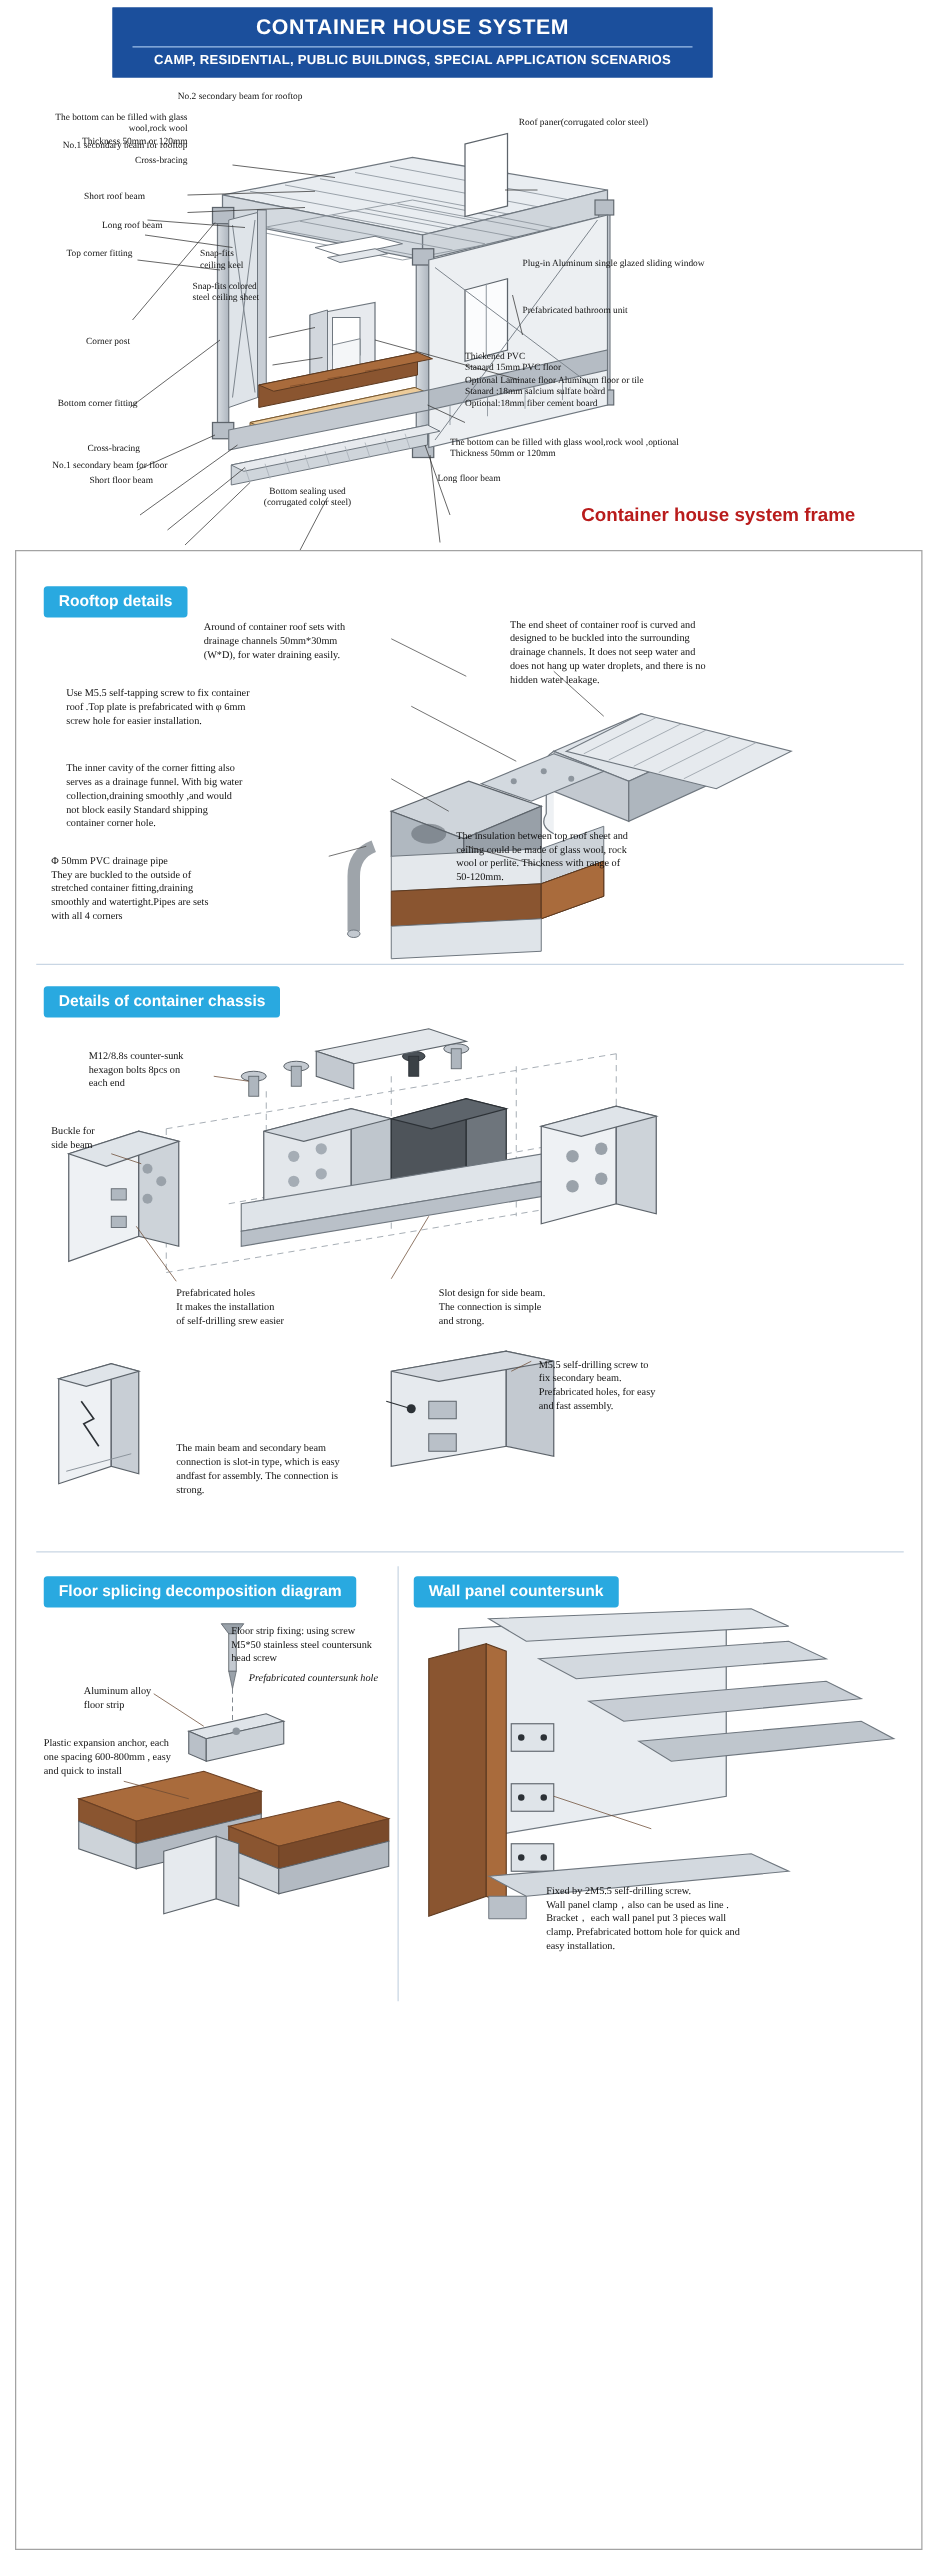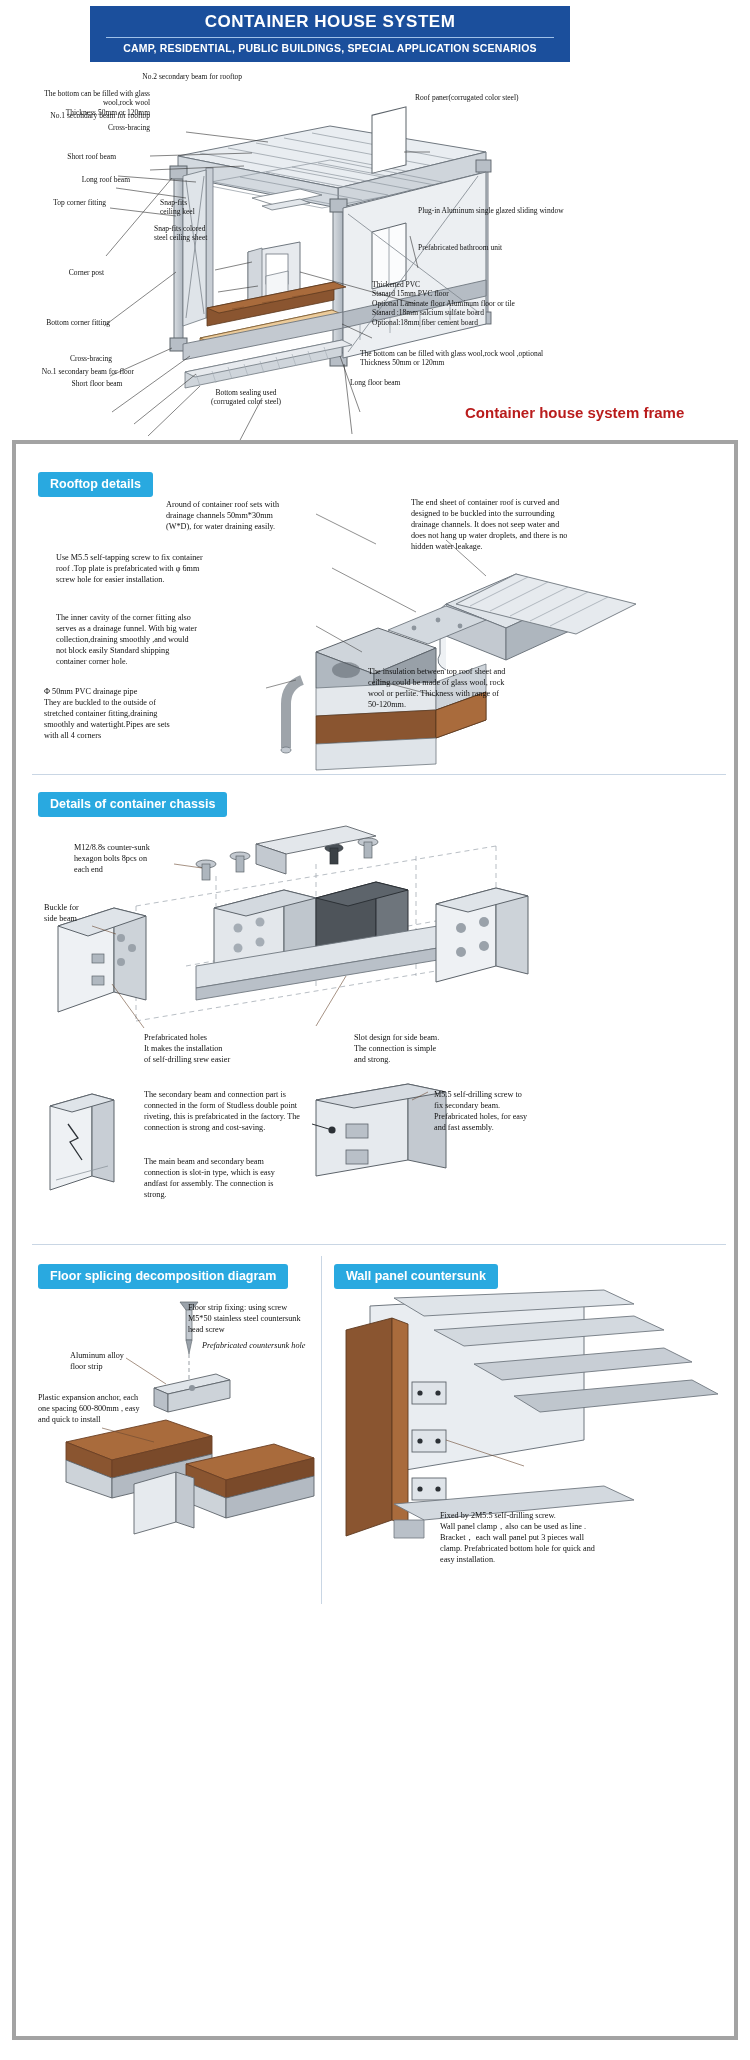--- a/index.html
+++ b/index.html
@@ -78,21 +78,21 @@
   }
   .lbl.r { text-align: right; }
 
   
   .panel {
     position: absolute;
     left: 12px;
     top: 440px;
     width: 726px;
     height: 1600px;
-    border: 4px solid #a3a3a3;
+    border: 1px solid #a3a3a3;
     background: #ffffff;
     box-sizing: border-box;
   }
   .section-tag {
     position: absolute;
     background: #29a9e0;
     color: #fff;
     font-family: "Liberation Sans", sans-serif;
     font-weight: bold;
     font-size: 12.5px;
@@ -482,24 +482,20 @@
     <polygon points="300,16 392,0 430,8 338,24" fill="#d6dbe1" stroke="#5d646b" stroke-width="1"></polygon>
     <rect x="330" y="40" width="22" height="14" fill="#b9c0c8" stroke="#5d646b" stroke-width="0.8"></rect>
     <rect x="330" y="66" width="22" height="14" fill="#b9c0c8" stroke="#5d646b" stroke-width="0.8"></rect>
     <circle cx="316" cy="46" r="3.6" fill="#2c3136"></circle>
     <line x1="316" y1="46" x2="296" y2="40" stroke="#2c3136" stroke-width="1"></line>
     <g stroke="#6b4a33" stroke-width="0.6" fill="none">
       <line x1="396" y1="16" x2="412" y2="8"></line>
     </g>
   </svg>
 
-  <div class="txt" style="left:128px; top:645px; width:250px;">The secondary beam and connection part is
-connected in the form of Studless double point
-riveting, this is prefabricated in the factory. The
-connection is strong and cost-saving.</div>
   <div class="txt" style="left:128px; top:712px; width:240px;">The main beam and secondary beam
 connection is slot-in type, which is easy
 andfast for assembly. The connection is
 strong.</div>
   <div class="txt" style="left:418px; top:645px; width:170px;">M5.5 self-drilling screw to
 fix secondary beam.
 Prefabricated holes, for easy
 and fast assembly.</div>
 
   <div class="divider" style="left:16px; top:800px; width:694px;"></div>

